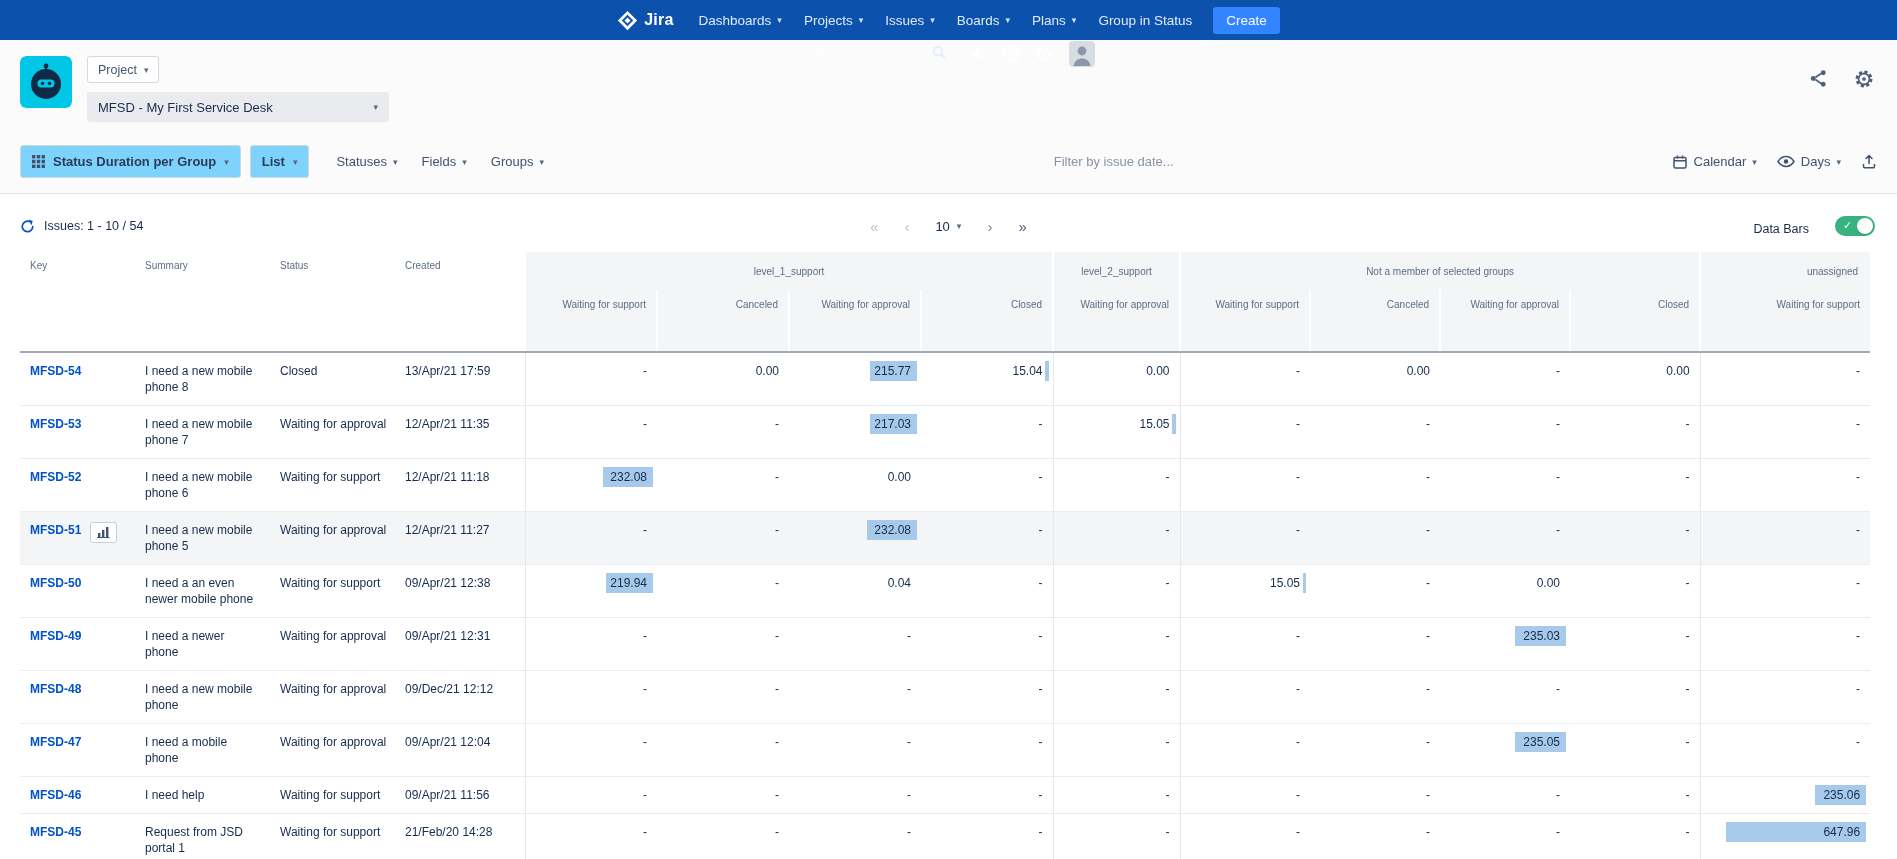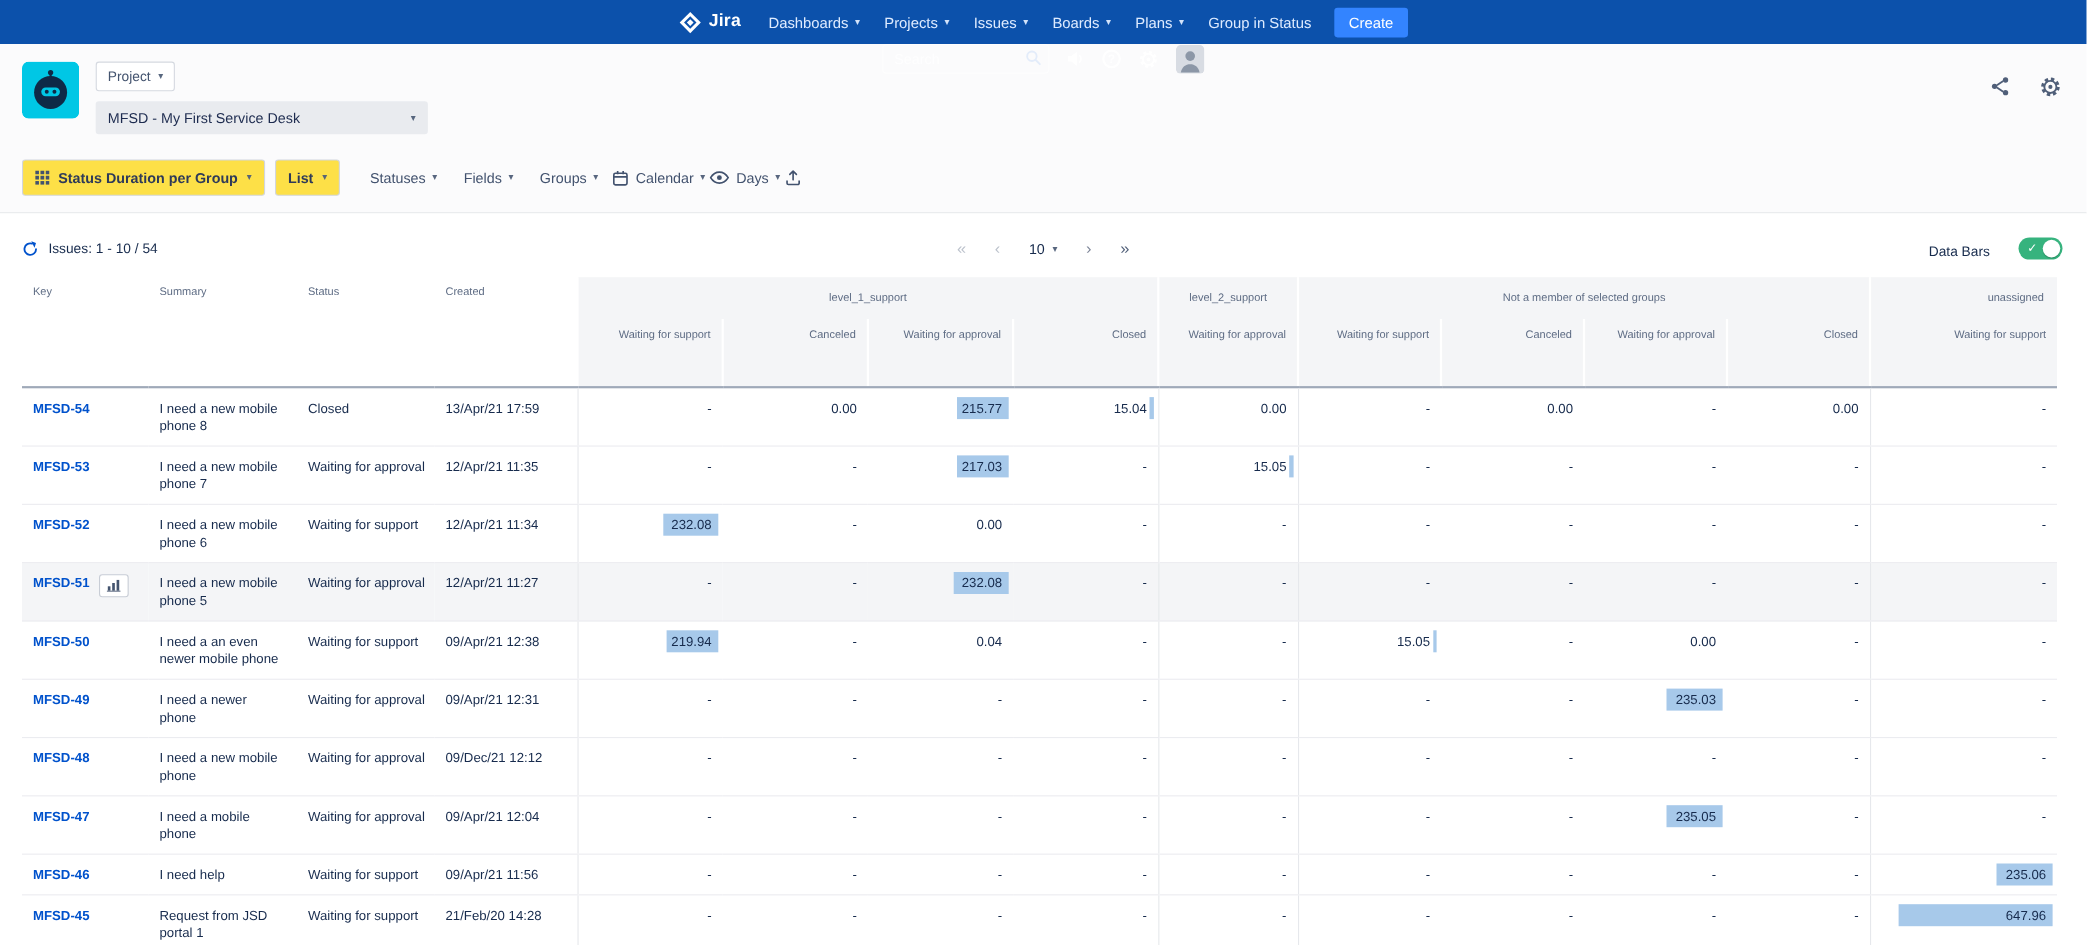--- a/index.html
+++ b/index.html
@@ -45,30 +45,30 @@
     display:flex; align-items:center; justify-content:space-between; padding:0 11px;
     font-size:13px; color:#1D2B4F; cursor:pointer;gap:16px; }
   .proj-right { display:flex; gap:24px; align-items:flex-start; padding-top:12px; }
   .proj-right button { background:none; border:none; cursor:pointer; padding:0; }
 
   
   .toolbar { display:flex; align-items:center; padding:11px 20px 15px; background:#FBFBFC;
     border-bottom:1px solid #E3E5E9; }
   .tb-left { display:flex; align-items:center; gap:9px; }
   .tb-btn { display:inline-flex; align-items:center; gap:8px; height:33px; padding:0 11px;
-    background:#fde047; border:1px solid #D2D6DD; border-radius:3px; font-size:13px; font-weight:700;
+    background:#7dd3fc; border:1px solid #D2D6DD; border-radius:3px; font-size:13px; font-weight:700;
     color:#2E3A59; cursor:pointer; font-family:inherit; white-space:nowrap; }
   #toolbar-menus { display:flex; align-items:flex-start; margin-left:6px; }
   .tb-link { display:inline-flex; align-items:center; gap:6px; background:none; border:none;
     color:#42526E; font-size:13px; padding:0 12px; cursor:pointer; font-family:inherit; }
   .tb-center { flex:1; display:flex; justify-content:center; }
   .tb-center input { width:300px; border:none; background:transparent; font-size:13px;
     font-family:inherit; color:#172B4D; text-align:center; }
   .tb-center input::placeholder { color:#8993A4; }
-  .tb-right { display:flex; align-items:center; gap:4px; color:#42526E; font-size:13px; }
+  .tb-right { display:flex; align-items:center; gap:20px; color:#42526E; font-size:13px; }
   .tb-right .tb-link { padding:0; }
 
   
   .statusbar { display:flex; align-items:center; padding:22px 22px 16px 20px; background:#fff; }
   .sb-left { display:flex; align-items:center; gap:9px; font-size:12.5px; color:#172B4D; }
   .sb-left button { background:none; border:none; cursor:pointer; padding:0; display:inline-flex; }
   .sb-center { flex:1; display:flex; justify-content:center; align-items:center; gap:26px;
     font-size:15px; }
   .pg { cursor:pointer; }
   .pg.dis { color:#BCC2CC; }
@@ -254,20 +254,23 @@
         <button class="tb-link">
           <span>Fields</span>
           <span class="chev gray">▾</span>
         </button>
         <button class="tb-link">
           <span>Groups</span>
           <span class="chev gray">▾</span>
         </button>
       </span>
   </div>
+  <div class="tb-center">
+    <input placeholder="Filter by issue date..." style="">
+  </div>
   <div class="tb-right">
     <button class="tb-link">
       <svg width="16" height="16" viewBox="0 0 16 16" fill="none" stroke="#42526E" stroke-width="1.5">
         <rect x="2" y="3.5" width="12" height="10.5" rx="1.5"></rect>
         <path d="M2 6.8h12M5.5 1.5v3M10.5 1.5v3"></path>
       </svg>
       <span>Calendar</span>
       <span class="chev gray">▾</span>
     </button>
     <button class="tb-link">
@@ -472,21 +475,21 @@
           <td class="val gstart">
             <div class="cellwrap">
               <span class="num">-</span>
             </div>
           </td>
         </tr>
         <tr>
           <td class="key"><a href="#">MFSD-52</a></td>
           <td class="summary">I need a new mobile phone 6</td>
           <td class="status">Waiting for support</td>
-          <td class="created">12/Apr/21 11:34</td>
+          <td class="created">12/Apr/21 11:18</td>
           <td class="val gstart">
             <div class="cellwrap">
               <div class="bar" style="width: 50.1px;"></div>
               <span class="num">232.08</span>
             </div>
           </td>
           <td class="val">
             <div class="cellwrap">
               <span class="num">-</span>
             </div>

